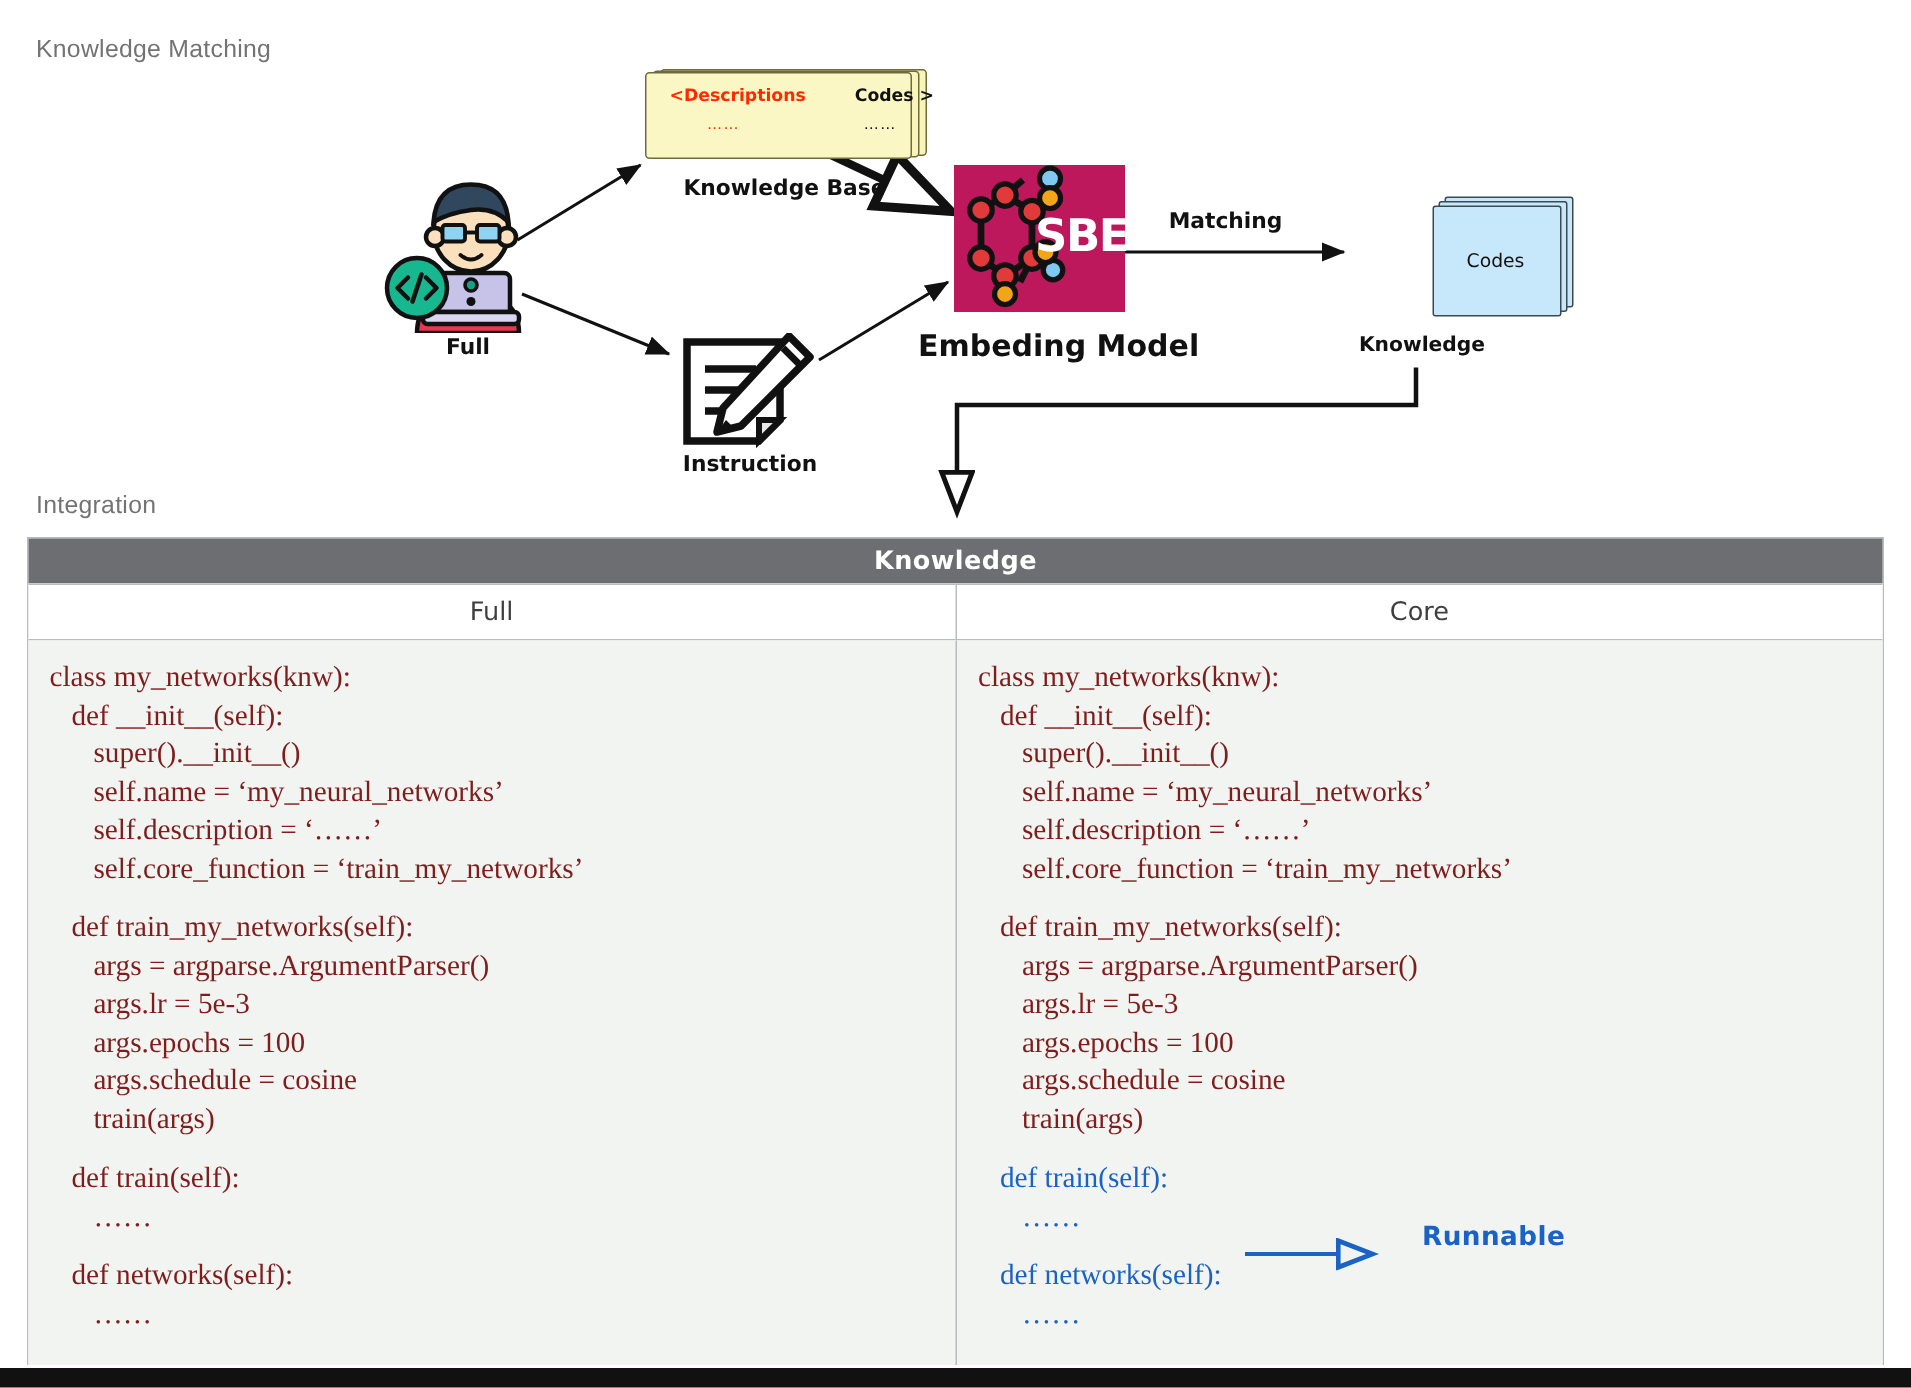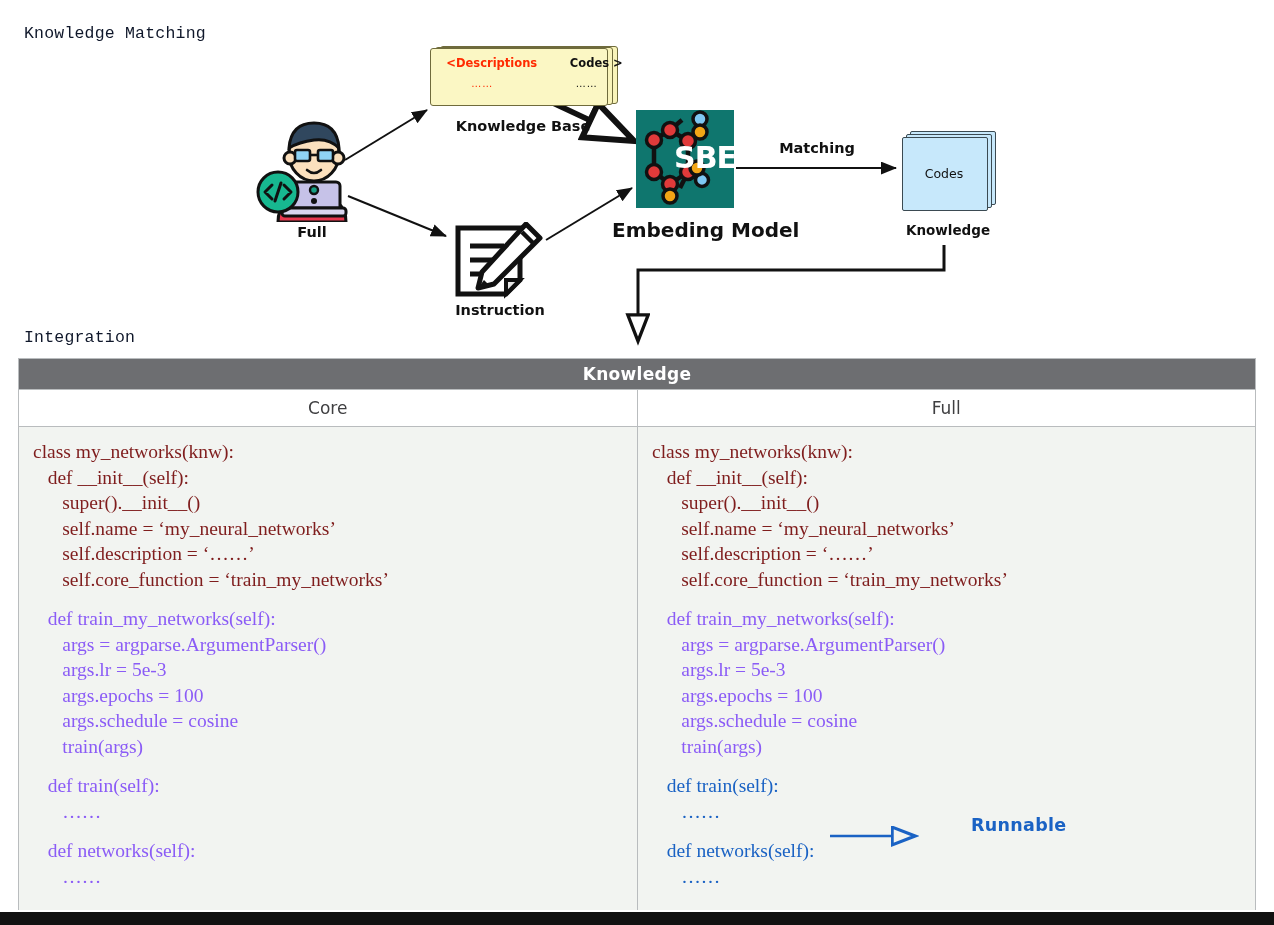--- a/index.html
+++ b/index.html
@@ -6,22 +6,22 @@
   body{
     width:1274px;height:925px;background:#ffffff;
     font-family:"Liberation Sans",sans-serif;
     overflow:hidden;position:relative;
   }
   #root{position:relative;width:1274px;height:925px;background:#fff;}
   .bottom-rule{position:absolute;left:0;top:912px;width:1274px;height:13px;background:#111;}
 
   
   .section-caption{
-    position:absolute;color:#0f172a;font-size:16.5px;letter-spacing:.2px;
-    font-family:Liberation Mono, monospace;font-weight:400;white-space:nowrap;
+    position:absolute;color:#737373;font-size:16.5px;letter-spacing:.2px;
+    font-family:Liberation Sans, sans-serif;font-weight:400;white-space:nowrap;
   }
   #cap-matching{left:24px;top:24px;}
   #cap-integration{left:24px;top:328px;}
 
   
   #diagram{position:absolute;left:0;top:0;width:1274px;height:352px;}
   #diagram svg{position:absolute;left:0;top:0;}
 
   .node-label{
     position:absolute;font-family:"DejaVu Sans",sans-serif;font-weight:700;
@@ -38,28 +38,28 @@
           align-items:center;font-family:"DejaVu Sans",sans-serif;}
   .kb-row-top{top:6px;font-size:11.5px;font-weight:600;}
   .kb-row-bot{top:26px;font-size:10px;letter-spacing:1px;}
   .kb-desc{color:#ff2a00;}
   .kb-codes{color:#111;}
   .kb-dots-l{color:#ff2a00;}
   .kb-dots-r{color:#111;}
   #kb-caption{left:430px;top:118px;width:186px;font-size:14.5px;}
 
   
-  #sbe-box{position:absolute;left:636px;top:110px;width:98px;height:98px;background:#0f766e;}
+  #sbe-box{position:absolute;left:636px;top:110px;width:98px;height:98px;background:#be185d;padding-left:16px;}
   #sbe-box svg{position:absolute;left:0;top:0;}
   #sbe-text{position:absolute;right:-2px;top:33px;font-family:"DejaVu Sans",sans-serif;
             font-weight:700;font-size:30px;color:#ffffff;letter-spacing:-1px;line-height:1;}
   #em-caption{left:612px;top:218px;width:150px;font-size:20px;}
 
   
-  #codes-stack{position:absolute;left:902px;top:131px;width:92px;height:62px;}
+  #codes-stack{position:absolute;left:955px;top:131px;width:92px;height:62px;}
   .code-sheet{position:absolute;background:#c7e8fb;border:1.6px solid #3b4a52;border-radius:2px;}
   .cs3{left:8px;top:0px;width:84px;height:72px;}
   .cs2{left:4px;top:3px;width:84px;height:72px;}
   .cs1{left:0px;top:6px;width:84px;height:72px;}
   #codes-text{position:absolute;left:0px;top:6px;width:84px;height:72px;display:flex;
     align-items:center;justify-content:center;font-family:"DejaVu Sans",sans-serif;
     font-size:12.5px;color:#111;}
   #kn-caption{left:890px;top:222px;width:116px;font-size:13.5px;}
 
   
@@ -94,29 +94,29 @@
     flex:1 1 50%;position:relative;padding:12px 0 0 0;box-sizing:border-box;
     background:#f2f4f1;
   }
   .code-col + .code-col{border-left:1px solid #b9bcbe;}
 
   .code-line{
     font-family:"Liberation Serif","DejaVu Serif",serif;
     font-size:19.5px;line-height:25.5px;color:#7f1d1d;white-space:pre;
     padding-left:14px;
   }
-  .green{color:#8b5cf6;}
+  .green{color:#7f1d1d;}
   .blue{color:#1a62c4;}
   .spacer{height:14px;}
 
   .tag{
     position:absolute;font-family:"DejaVu Sans",sans-serif;font-weight:700;
     font-size:17.5px;white-space:nowrap;letter-spacing:.3px;
   }
-  .tag.blue{color:#1a62c4;margin-left:23px;}
+  .tag.blue{color:#1a62c4;}
   .arrow-svg{position:absolute;}
 </style>
 </head>
 <body>
 
 <div id="root">
 
   <div class="section-caption" id="cap-matching">Knowledge Matching</div>
   <div class="section-caption" id="cap-integration">Integration</div>
 
@@ -247,22 +247,22 @@
       <div class="code-sheet cs1"></div>
       <div id="codes-text">Codes</div>
     </div>
     <div class="node-label" id="kn-caption">Knowledge</div>
   </div>
 
   <div id="table">
     <div id="table-head">Knowledge</div>
 
     <div id="table-subhead">
+      <div class="subhead-cell">Full</div>
       <div class="subhead-cell">Core</div>
-      <div class="subhead-cell">Full</div>
     </div>
 
     <div id="table-body">
 
       <div class="code-col" id="col-full">
         <div id="full-lines">
             <div class="code-line">class my_networks(knw):</div>
             <div class="code-line">   def __init__(self):</div>
             <div class="code-line">      super().__init__()</div>
             <div class="code-line">      self.name = ‘my_neural_networks’</div>

